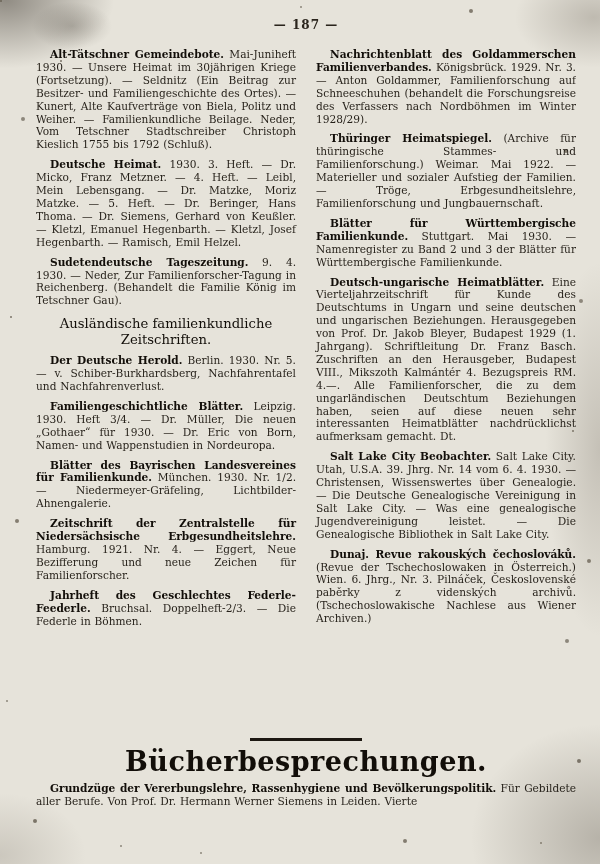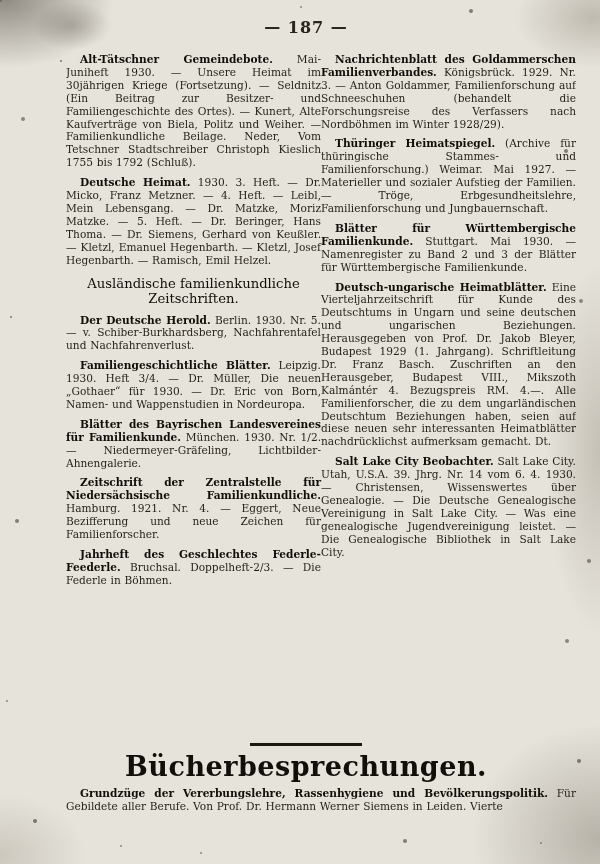--- a/index.html
+++ b/index.html
@@ -28,25 +28,25 @@
       22px 118px 0 1px #8d877b, 10px 316px 0 0 #7b7468, 16px 520px 0 1px #857e71,
       6px 700px 0 0 #8d877b, 34px 820px 0 1px #7b7468, 120px 845px 0 0 #8d877b,
       565px 150px 0 1px #837c6f, 580px 300px 0 1px #8d877b, 572px 430px 0 0 #7b7468,
       588px 560px 0 1px #837c6f, 566px 640px 0 1px #8d877b, 578px 760px 0 1px #7b7468,
       540px 842px 0 0 #837c6f, 300px 6px 0 0 #8d877b, 470px 10px 0 1px #837c6f,
       200px 852px 0 0 #8d877b, 404px 840px 0 1px #837c6f, 60px 60px 0 0 #7b7468;
     pointer-events:none;
   }
   .inner{position:relative;padding:18px 24px 0 36px;}
   .page-number{
-    text-align:center;font-size:16px;letter-spacing:1px;
+    text-align:center;font-size:12px;letter-spacing:1px;
     color:#2a241c;margin:0 0 16px 0;font-weight:bold;
   }
   .columns{
-    display:flex;gap:0;height:680px;overflow:hidden;margin-left:30px;
+    display:flex;gap:20px;height:680px;overflow:hidden;
   }
   .col{flex:1 1 0;text-align:justify;}
   p.entry{
     margin:0 0 7px 0;
     font-size:10.6px;line-height:12.9px;
     text-indent:14px;
     word-spacing:.4px;
   }
   p.entry b{color:#120e09;}
   .section-heading{
@@ -68,36 +68,38 @@
 <div class="page">
   <div class="inner">
 
     <div class="page-number">— 187 —</div>
 
     <div class="columns">
 
       <div class="col">
         <p class="entry"><b>Alt-Tätschner Gemeindebote.</b><span> Mai-Juniheft 1930. — Unsere Heimat im 30jährigen Kriege (Fortsetzung). — Seldnitz (Ein Beitrag zur Besitzer- und Familiengeschichte des Ortes). — Kunert, Alte Kaufverträge von Biela, Politz und Weiher. — Familienkundliche Beilage. Neder, Vom Tetschner Stadtschreiber Christoph Kieslich 1755 bis 1792 (Schluß).</span></p>
         <p class="entry"><b>Deutsche Heimat.</b><span> 1930. 3. Heft. — Dr. Micko, Franz Metzner. — 4. Heft. — Leibl, Mein Lebensgang. — Dr. Matzke, Moriz Matzke. — 5. Heft. — Dr. Beringer, Hans Thoma. — Dr. Siemens, Gerhard von Keußler. — Kletzl, Emanuel Hegenbarth. — Kletzl, Josef Hegenbarth. — Ramisch, Emil Helzel.</span></p>
+        <p class="entry"><b>Sudetendeutsche Tageszeitung.</b><span> 9. 4. 1930. — Neder, Zur Familienforscher-Tagung in Reichenberg. (Behandelt die Familie König im Tetschner Gau).</span></p>
 
         <div class="section-heading">Ausländische familienkundliche Zeitschriften.</div>
 
         <p class="entry"><b>Der Deutsche Herold.</b><span> Berlin. 1930. Nr. 5. — v. Schiber-Burkhardsberg, Nachfahrentafel und Nachfahrenverlust.</span></p>
         <p class="entry"><b>Familiengeschichtliche Blätter.</b><span> Leipzig. 1930. Heft 3/4. — Dr. Müller, Die neuen „Gothaer“ für 1930. — Dr. Eric von Born, Namen- und Wappenstudien in Nordeuropa.</span></p>
         <p class="entry"><b>Blätter des Bayrischen Landesvereines für Familienkunde.</b><span> München. 1930. Nr. 1/2. — Niedermeyer-Gräfeling, Lichtbilder-Ahnengalerie.</span></p>
-        <p class="entry"><b>Zeitschrift der Zentralstelle für Niedersächsische Familienkundliche.</b><span> Hamburg. 1921. Nr. 4. — Eggert, Neue Bezifferung und neue Zeichen für Familienforscher.</span></p>
+        <p class="entry"><b>Zeitschrift der Zentralstelle für Niedersächsische Erbgesundheitslehre.</b><span> Hamburg. 1921. Nr. 4. — Eggert, Neue Bezifferung und neue Zeichen für Familienforscher.</span></p>
         <p class="entry"><b>Jahrheft des Geschlechtes Federle-Feederle.</b><span> Bruchsal. Doppelheft-2/3. — Die Federle in Böhmen.</span></p>
       </div>
 
       <div class="col">
         <p class="entry"><b>Nachrichtenblatt des Goldammerschen Familienverbandes.</b><span> Königsbrück. 1929. Nr. 3. — Anton Goldammer, Familienforschung auf Schneeschuhen (behandelt die Forschungsreise des Verfassers nach Nordböhmen im Winter 1928/29).</span></p>
-        <p class="entry"><b>Thüringer Heimatspiegel.</b><span> (Archive für thüringische Stammes- und Familienforschung.) Weimar. Mai 1927. — Materieller und sozialer Aufstieg der Familien. — Tröge, Erbgesundheitslehre, Familienforschung und Jungbauernschaft.</span></p>
+        <p class="entry"><b>Thüringer Heimatspiegel.</b><span> (Archive für thüringische Stammes- und Familienforschung.) Weimar. Mai 1922. — Materieller und sozialer Aufstieg der Familien. — Tröge, Erbgesundheitslehre, Familienforschung und Jungbauernschaft.</span></p>
         <p class="entry"><b>Blätter für Württembergische Familienkunde.</b><span> Stuttgart. Mai 1930. — Namenregister zu Band 2 und 3 der Blätter für Württembergische Familienkunde.</span></p>
         <p class="entry"><b>Deutsch-ungarische Heimatblätter.</b><span> Eine Vierteljahrzeitschrift für Kunde des Deutschtums in Ungarn und seine deutschen und ungarischen Beziehungen. Herausgegeben von Prof. Dr. Jakob Bleyer, Budapest 1929 (1. Jahrgang). Schriftleitung Dr. Franz Basch. Zuschriften an den Herausgeber, Budapest VIII., Mikszoth Kalmántér 4. Bezugspreis RM. 4.—. Alle Familienforscher, die zu dem ungarländischen Deutschtum Beziehungen haben, seien auf diese neuen sehr interessanten Heimatblätter nachdrücklichst aufmerksam gemacht. Dt.</span></p>
         <p class="entry"><b>Salt Lake City Beobachter.</b><span> Salt Lake City. Utah, U.S.A. 39. Jhrg. Nr. 14 vom 6. 4. 1930. — Christensen, Wissenswertes über Genealogie. — Die Deutsche Genealogische Vereinigung in Salt Lake City. — Was eine genealogische Jugendvereinigung leistet. — Die Genealogische Bibliothek in Salt Lake City.</span></p>
+        <p class="entry"><b>Dunaj. Revue rakouských čechoslováků.</b><span> (Revue der Tschechoslowaken in Österreich.) Wien. 6. Jhrg., Nr. 3. Pilnáček, Československé paběrky z videnských archivů. (Tschechoslowakische Nachlese aus Wiener Archiven.)</span></p>
       </div>
 
     </div>
 
     <div class="rule"></div>
 
     <div class="reviews-heading">Bücherbesprechungen.</div>
 
     <div class="columns bottom">
       <div class="col">

